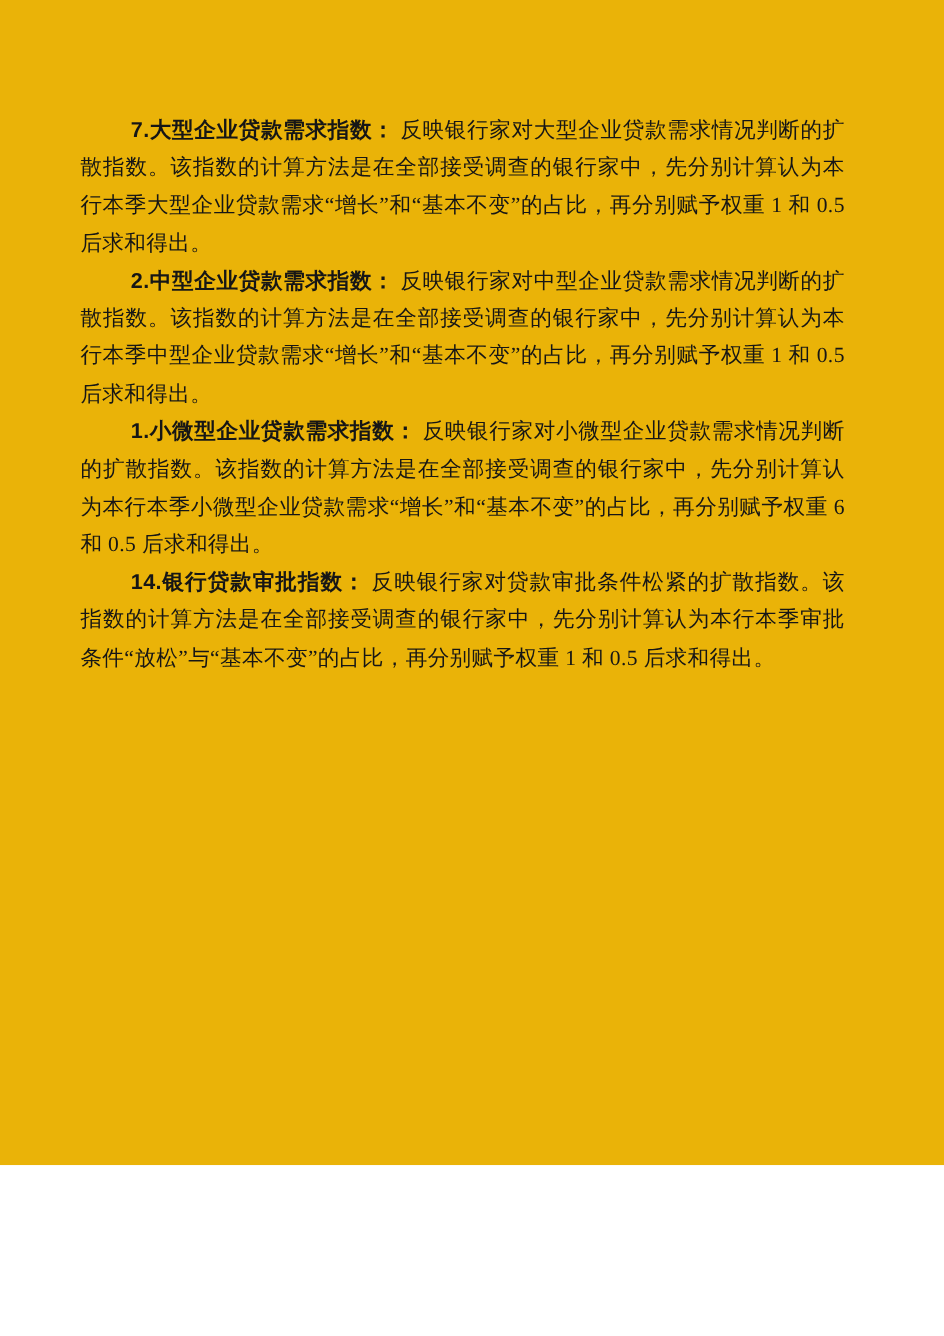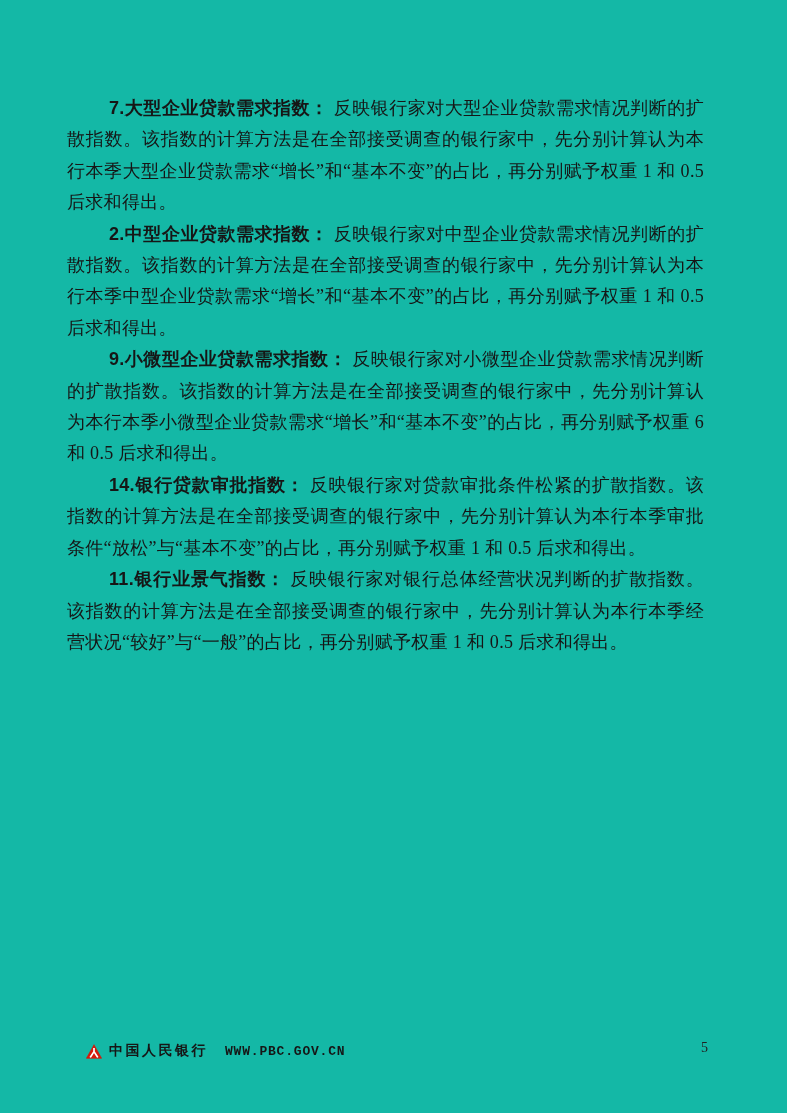--- a/index.html
+++ b/index.html
@@ -3,22 +3,22 @@
 <meta charset="utf-8">
 <style>
   html, body {
     margin: 0;
     padding: 0;
     background: #ffffff;
   }
   .page {
     position: relative;
     width: 787px;
-    height: 1113px;
-    background: #14b8a6;
+    height: 971px;
+    background: #eab308;
     overflow: hidden;
     font-family: "Liberation Serif", "DejaVu Serif", serif;
     color: #161616;
   }
   .content {
     position: absolute;
     left: 67px;
     top: 93px;
     width: 637px;
   }
@@ -76,25 +76,24 @@
 <body>
 
 <div class="page">
 
   <div class="content">
 
     <p class="para"><b class="label">7.大型企业贷款需求指数：</b><span>反映银行家对大型企业贷款需求情况判断的扩散指数。该指数的计算方法是在全部接受调查的银行家中，先分别计算认为本行本季大型企业贷款需求“增长”和“基本不变”的占比，再分别赋予权重 1 和 0.5 后求和得出。</span></p>
 
     <p class="para"><b class="label">2.中型企业贷款需求指数：</b><span>反映银行家对中型企业贷款需求情况判断的扩散指数。该指数的计算方法是在全部接受调查的银行家中，先分别计算认为本行本季中型企业贷款需求“增长”和“基本不变”的占比，再分别赋予权重 1 和 0.5 后求和得出。</span></p>
 
-    <p class="para"><b class="label">9.小微型企业贷款需求指数：</b><span>反映银行家对小微型企业贷款需求情况判断的扩散指数。该指数的计算方法是在全部接受调查的银行家中，先分别计算认为本行本季小微型企业贷款需求“增长”和“基本不变”的占比，再分别赋予权重 6 和 0.5 后求和得出。</span></p>
+    <p class="para"><b class="label">1.小微型企业贷款需求指数：</b><span>反映银行家对小微型企业贷款需求情况判断的扩散指数。该指数的计算方法是在全部接受调查的银行家中，先分别计算认为本行本季小微型企业贷款需求“增长”和“基本不变”的占比，再分别赋予权重 6 和 0.5 后求和得出。</span></p>
 
     <p class="para"><b class="label">14.银行贷款审批指数：</b><span>反映银行家对贷款审批条件松紧的扩散指数。该指数的计算方法是在全部接受调查的银行家中，先分别计算认为本行本季审批条件“放松”与“基本不变”的占比，再分别赋予权重 1 和 0.5 后求和得出。</span></p>
 
-    <p class="para"><b class="label">11.银行业景气指数：</b><span>反映银行家对银行总体经营状况判断的扩散指数。该指数的计算方法是在全部接受调查的银行家中，先分别计算认为本行本季经营状况“较好”与“一般”的占比，再分别赋予权重 1 和 0.5 后求和得出。</span></p>
 
 
   </div>
 
   <div class="footer">
     <svg class="logo" viewBox="0 0 20 18" aria-hidden="true">
       <path class="logo-fill" d="M10 0.5 L19.5 17.5 L0.5 17.5 Z" fill="#d6180b"></path>
       <path d="M10 4.5 L10 9.2 M10 9.2 L5.2 16.6 M10 9.2 L14.8 16.6" stroke="#ffffff" stroke-width="2.1" fill="none"></path>
       <path d="M10 0.5 L19.5 17.5 L0.5 17.5 Z" fill="none" stroke="#d6180b" stroke-width="0.8"></path>
     </svg>

